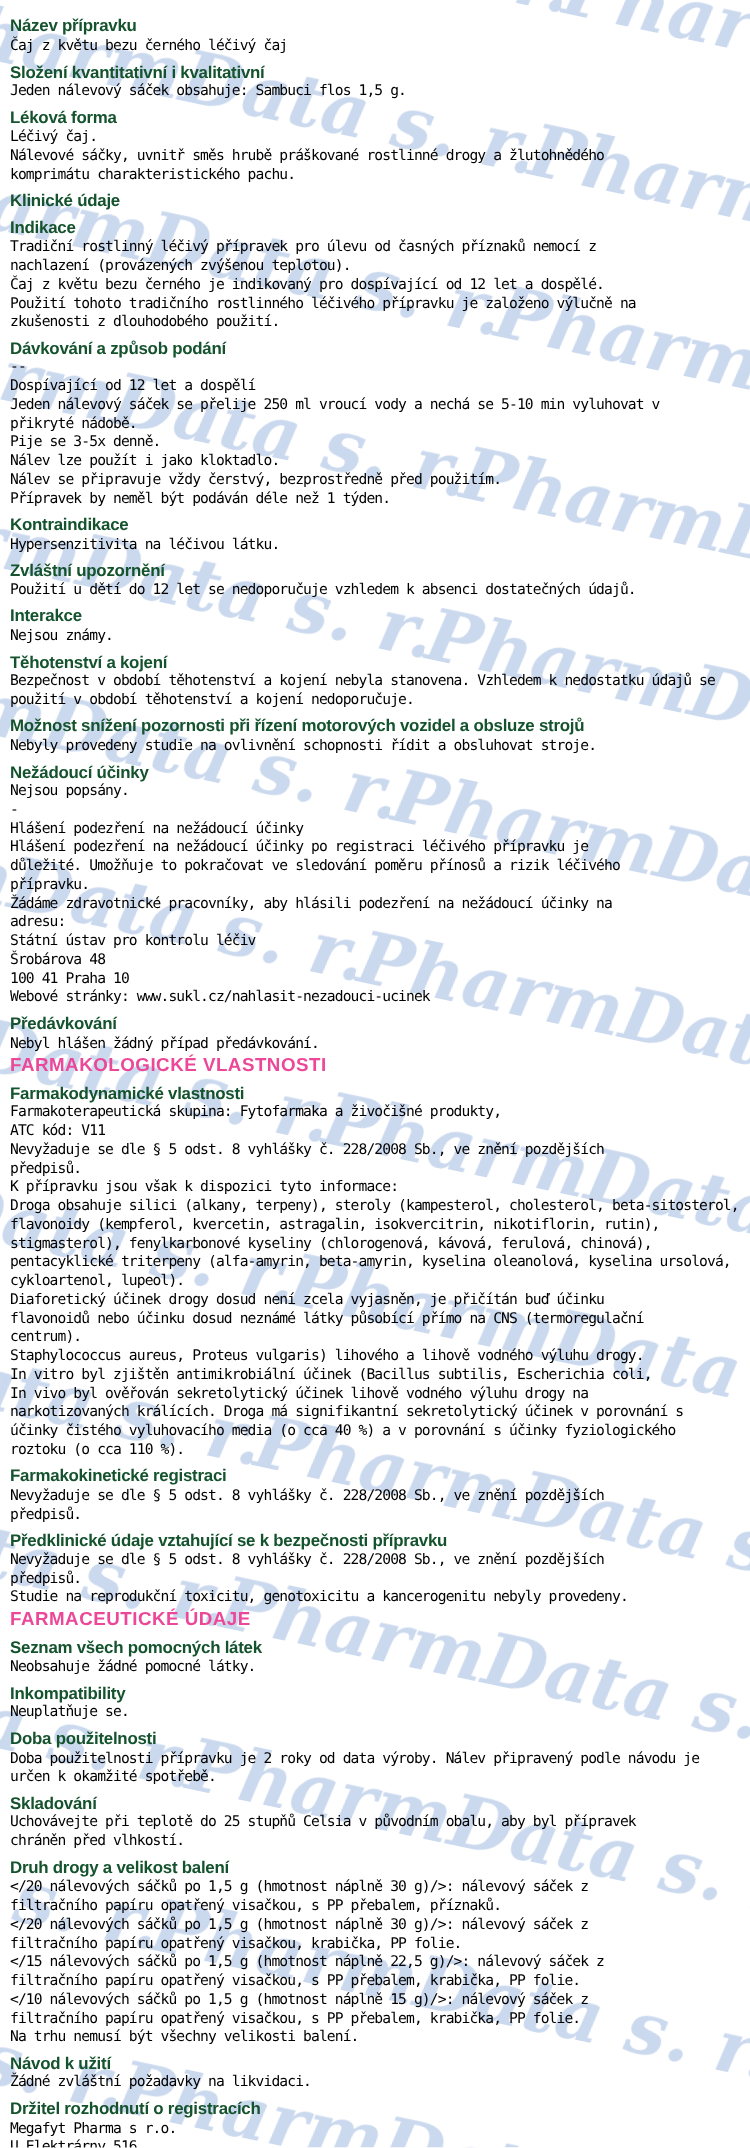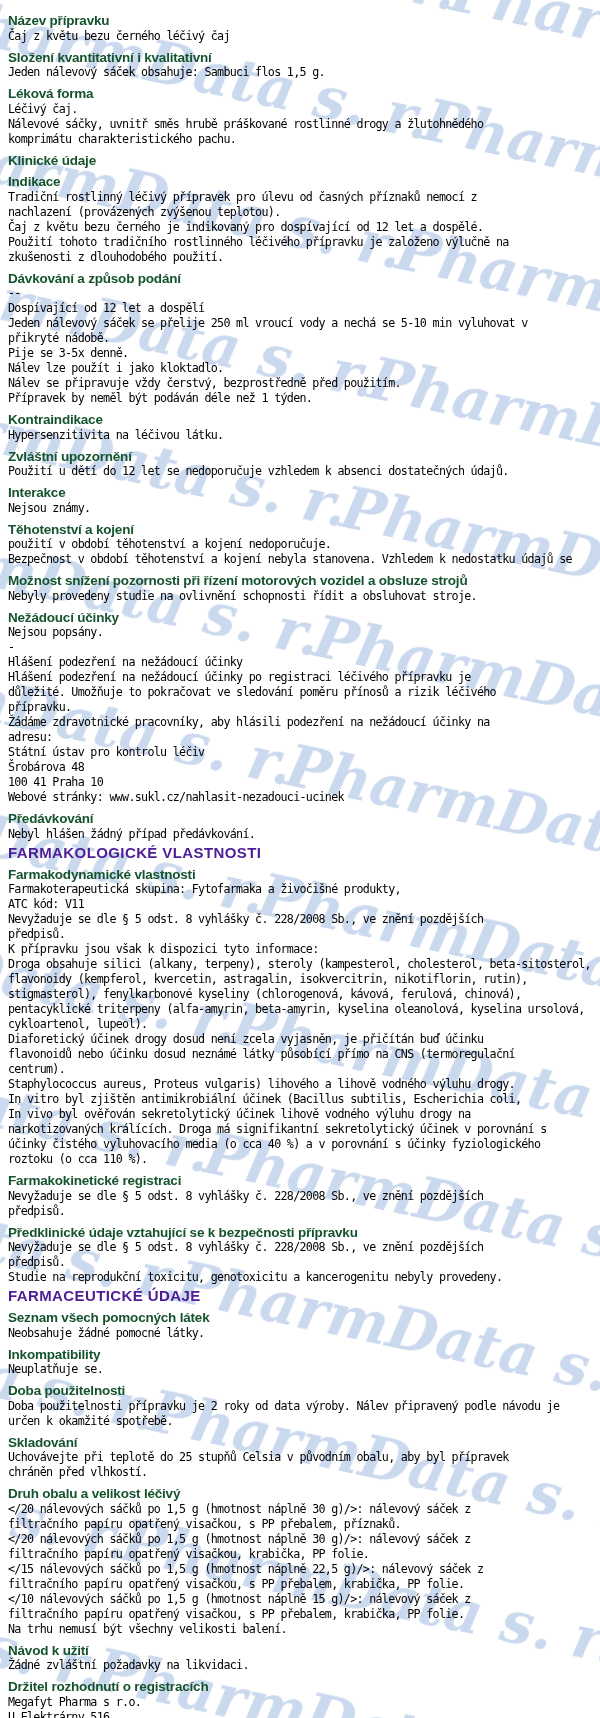--- a/index.html
+++ b/index.html
@@ -56,21 +56,21 @@
     color: #14532d;
   }
   .ln-h1 {
     font-family: "Liberation Sans", sans-serif;
     font-weight: bold;
     font-size: 15px;
     line-height: 16px;
     margin-top: 3px;
     letter-spacing: 0.4px;
     white-space: pre;
-    color: #4c1d95;
+    color: #ec4899;
   }
 </style>
 </head>
 <body>
 
 <div class="page">
 
   <svg class="wm-layer" width="600" height="1718" viewBox="0 0 600 1718" aria-hidden="true">
     <defs>
       <pattern id="wmp" patternUnits="userSpaceOnUse" width="500" height="132" patternTransform="rotate(12) translate(-60,-10)">
@@ -105,22 +105,22 @@
       <div class="ln-p">Nálev lze použít i jako kloktadlo.</div>
       <div class="ln-p">Nálev se připravuje vždy čerstvý, bezprostředně před použitím.</div>
       <div class="ln-p">Přípravek by neměl být podáván déle než 1 týden.</div>
       <div class="ln-h2">Kontraindikace</div>
       <div class="ln-p">Hypersenzitivita na léčivou látku.</div>
       <div class="ln-h2">Zvláštní upozornění</div>
       <div class="ln-p">Použití u dětí do 12 let se nedoporučuje vzhledem k absenci dostatečných údajů.</div>
       <div class="ln-h2">Interakce</div>
       <div class="ln-p">Nejsou známy.</div>
       <div class="ln-h2">Těhotenství a kojení</div>
+      <div class="ln-p">Bezpečnost v období těhotenství a kojení nebyla stanovena. Vzhledem k nedostatku údajů se</div>
       <div class="ln-p">použití v období těhotenství a kojení nedoporučuje.</div>
-      <div class="ln-p">Bezpečnost v období těhotenství a kojení nebyla stanovena. Vzhledem k nedostatku údajů se</div>
       <div class="ln-h2">Možnost snížení pozornosti při řízení motorových vozidel a obsluze strojů</div>
       <div class="ln-p">Nebyly provedeny studie na ovlivnění schopnosti řídit a obsluhovat stroje.</div>
       <div class="ln-h2">Nežádoucí účinky</div>
       <div class="ln-p">Nejsou popsány.</div>
       <div class="ln-p">-</div>
       <div class="ln-p">Hlášení podezření na nežádoucí účinky</div>
       <div class="ln-p">Hlášení podezření na nežádoucí účinky po registraci léčivého přípravku je</div>
       <div class="ln-p">důležité. Umožňuje to pokračovat ve sledování poměru přínosů a rizik léčivého</div>
       <div class="ln-p">přípravku.</div>
       <div class="ln-p">Žádáme zdravotnické pracovníky, aby hlásili podezření na nežádoucí účinky na</div>
@@ -163,21 +163,21 @@
       <div class="ln-h2">Seznam všech pomocných látek</div>
       <div class="ln-p">Neobsahuje žádné pomocné látky.</div>
       <div class="ln-h2">Inkompatibility</div>
       <div class="ln-p">Neuplatňuje se.</div>
       <div class="ln-h2">Doba použitelnosti</div>
       <div class="ln-p">Doba použitelnosti přípravku je 2 roky od data výroby. Nálev připravený podle návodu je</div>
       <div class="ln-p">určen k okamžité spotřebě.</div>
       <div class="ln-h2">Skladování</div>
       <div class="ln-p">Uchovávejte při teplotě do 25 stupňů Celsia v původním obalu, aby byl přípravek</div>
       <div class="ln-p">chráněn před vlhkostí.</div>
-      <div class="ln-h2">Druh obalu a velikost léčivý</div>
+      <div class="ln-h2">Druh drogy a velikost balení</div>
       <div class="ln-p">&lt;/20 nálevových sáčků po 1,5 g (hmotnost náplně 30 g)/&gt;: nálevový sáček z</div>
       <div class="ln-p">filtračního papíru opatřený visačkou, s PP přebalem, příznaků.</div>
       <div class="ln-p">&lt;/20 nálevových sáčků po 1,5 g (hmotnost náplně 30 g)/&gt;: nálevový sáček z</div>
       <div class="ln-p">filtračního papíru opatřený visačkou, krabička, PP folie.</div>
       <div class="ln-p">&lt;/15 nálevových sáčků po 1,5 g (hmotnost náplně 22,5 g)/&gt;: nálevový sáček z</div>
       <div class="ln-p">filtračního papíru opatřený visačkou, s PP přebalem, krabička, PP folie.</div>
       <div class="ln-p">&lt;/10 nálevových sáčků po 1,5 g (hmotnost náplně 15 g)/&gt;: nálevový sáček z</div>
       <div class="ln-p">filtračního papíru opatřený visačkou, s PP přebalem, krabička, PP folie.</div>
       <div class="ln-p">Na trhu nemusí být všechny velikosti balení.</div>
       <div class="ln-h2">Návod k užití</div>

